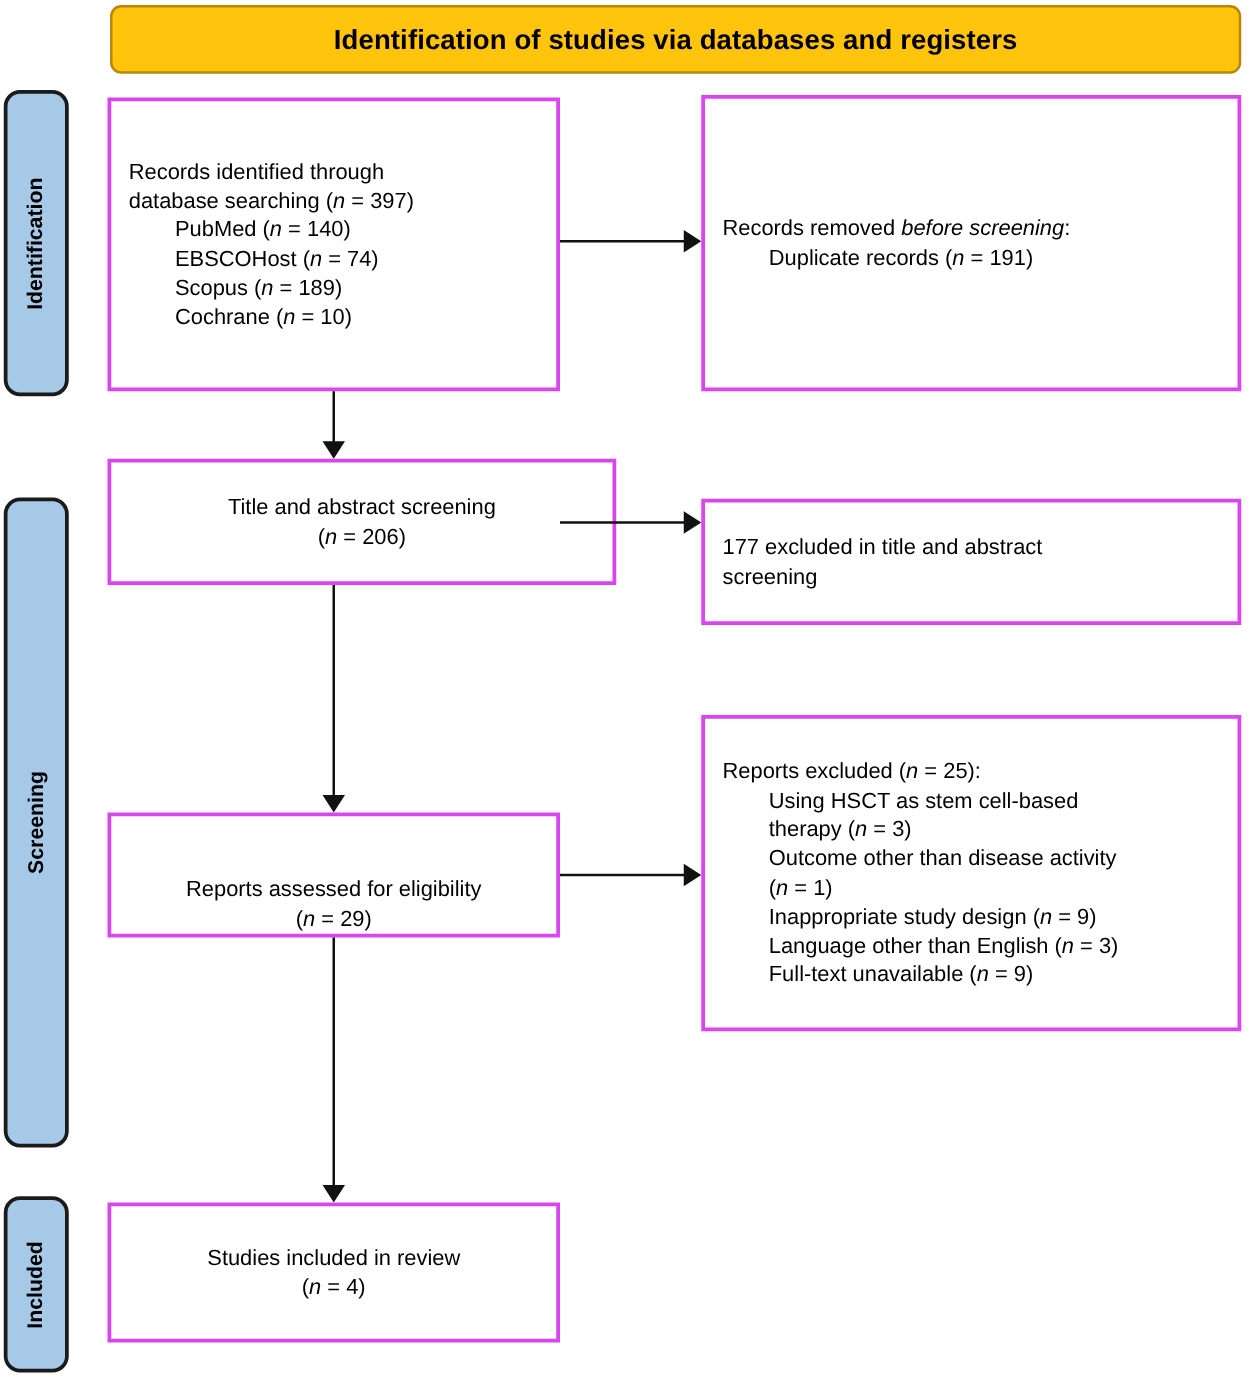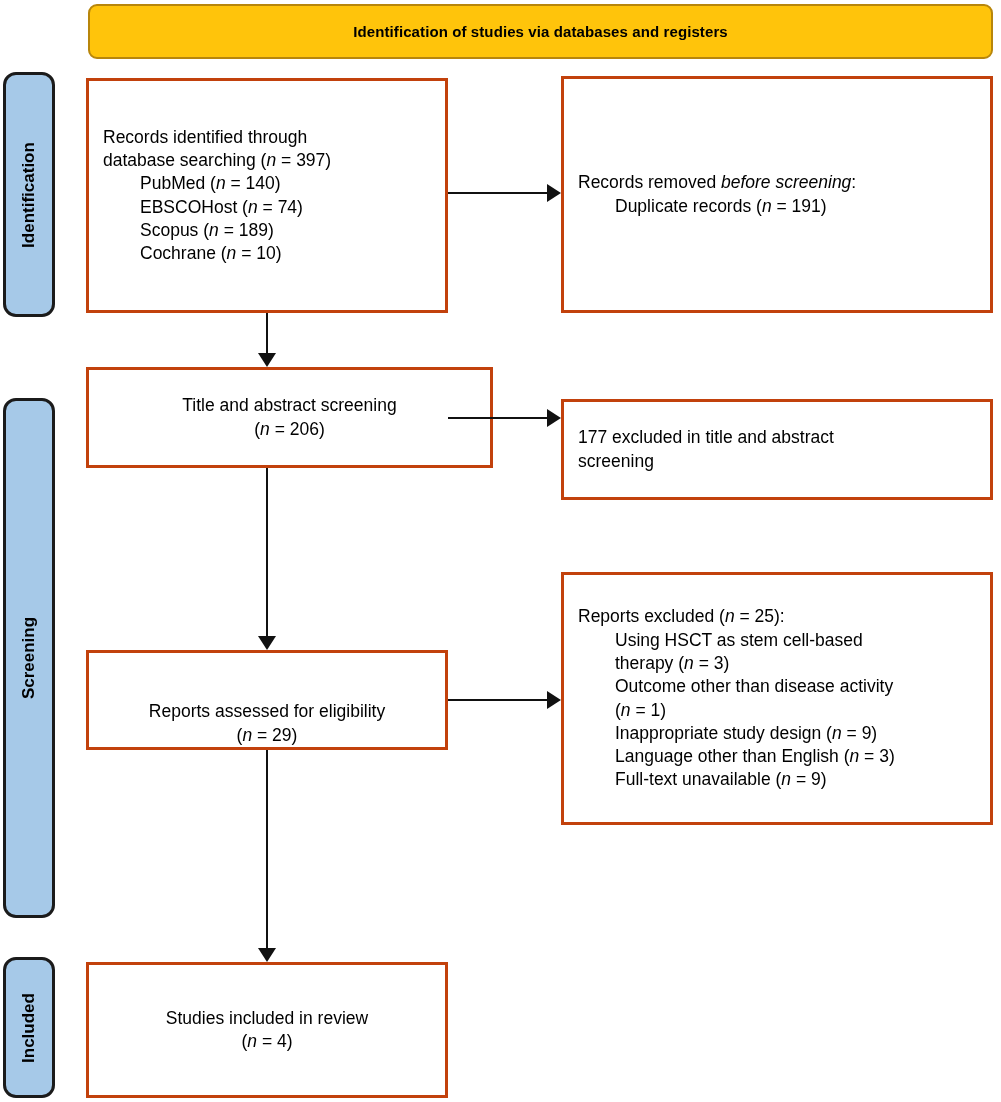--- a/index.html
+++ b/index.html
@@ -26,21 +26,21 @@
     width: 905px;
     height: 55px;
     background: #FFC40B;
     border: 2px solid #B8860B;
     border-radius: 9px;
     display: flex;
     align-items: center;
     justify-content: center;
   }
   .banner-text {
-    font-size: 15px;
+    font-size: 22px;
     font-weight: bold;
     color: #000000;
     letter-spacing: 0.1px;
   }
 
   
   .stage-label {
     position: absolute;
     left: 3px;
     width: 52px;
@@ -60,21 +60,21 @@
     color: #000000;
   }
   #stage-identification { top: 72px;  height: 245px; }
   #stage-screening     { top: 398px; height: 520px; }
   #stage-included      { top: 957px; height: 141px; }
 
   
   .box {
     position: absolute;
     background: #ffffff;
-    border: 3px solid #c2410c;
+    border: 3px solid #d946ef;
     display: flex;
     flex-direction: column;
     justify-content: center;
   }
   .box .inner {
     padding: 0 14px;
     font-size: 17.5px;
     line-height: 1.33;
     color: #000000;
   }
@@ -95,21 +95,21 @@
   em.ital { font-style: italic; }
   i.nvar  { font-style: italic; }
 
   
   #box-identified   { left: 86px;  top: 78px;  width: 362px; height: 235px; }
   #box-removed      { left: 561px; top: 76px;  width: 432px; height: 237px; }
   #box-title-screen { left: 86px;  top: 367px; width: 407px; height: 101px; }
   #box-excluded-ta  { left: 561px; top: 367px; width: 432px; height: 101px; margin-top: 32px; }
   #box-eligibility  { left: 86px;  top: 650px; width: 362px; height: 100px; justify-content: flex-end; }
   #box-excluded-rep { left: 561px; top: 572px; width: 432px; height: 253px; }
-  #box-included     { left: 86px;  top: 962px; width: 362px; height: 136px; }
+  #box-included     { left: 86px;  top: 962px; width: 362px; height: 112px; }
 
   
   .v-line {
     position: absolute;
     width: 2px;
     background: #111111;
   }
   .h-line {
     position: absolute;
     height: 2px;

